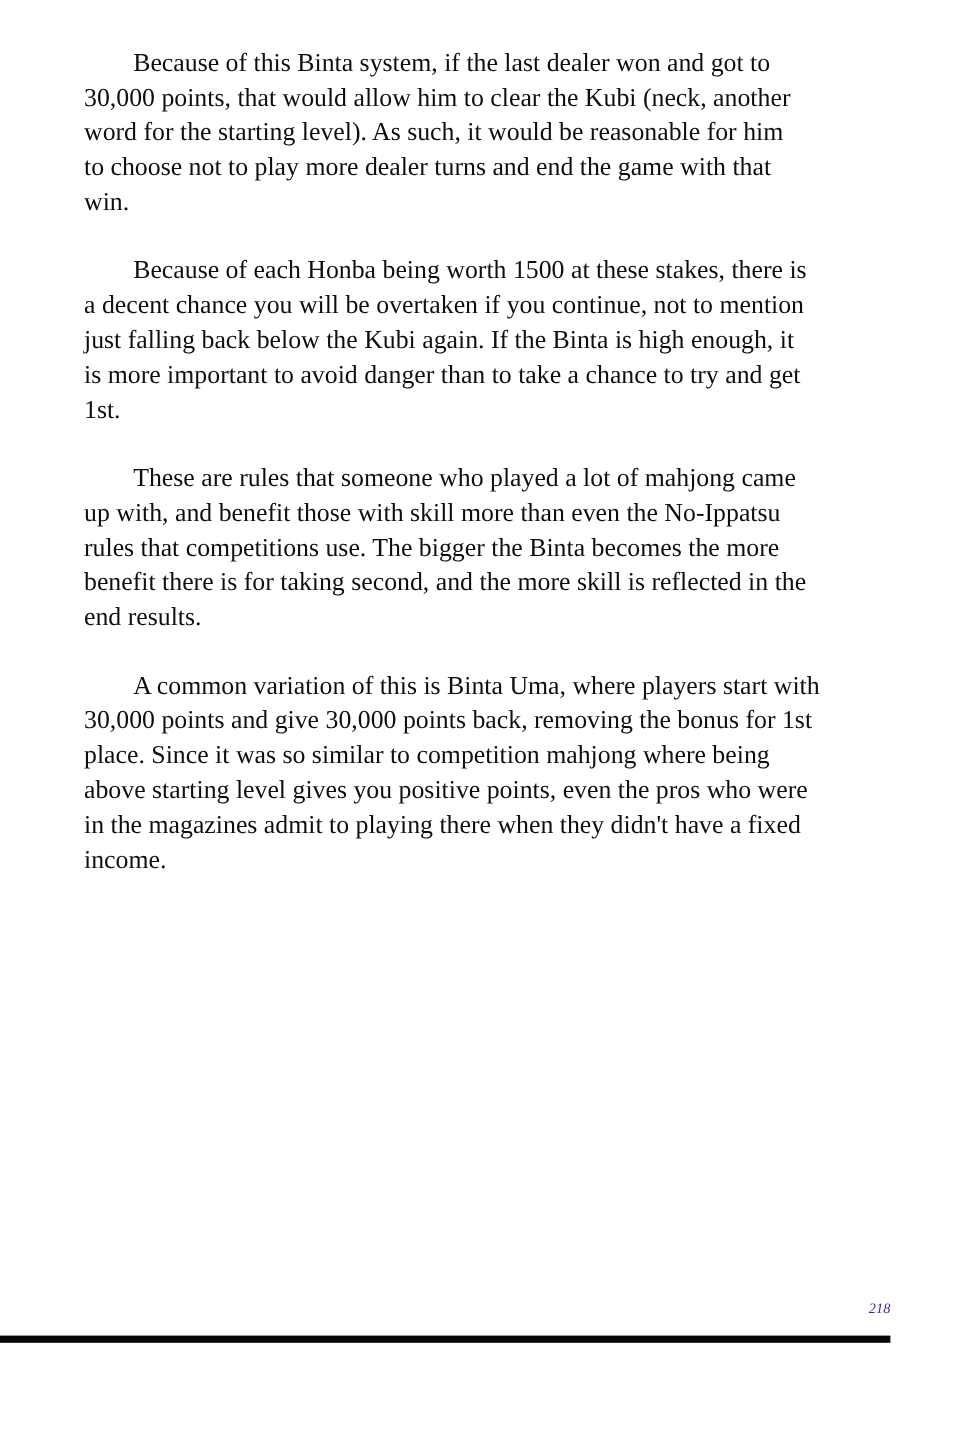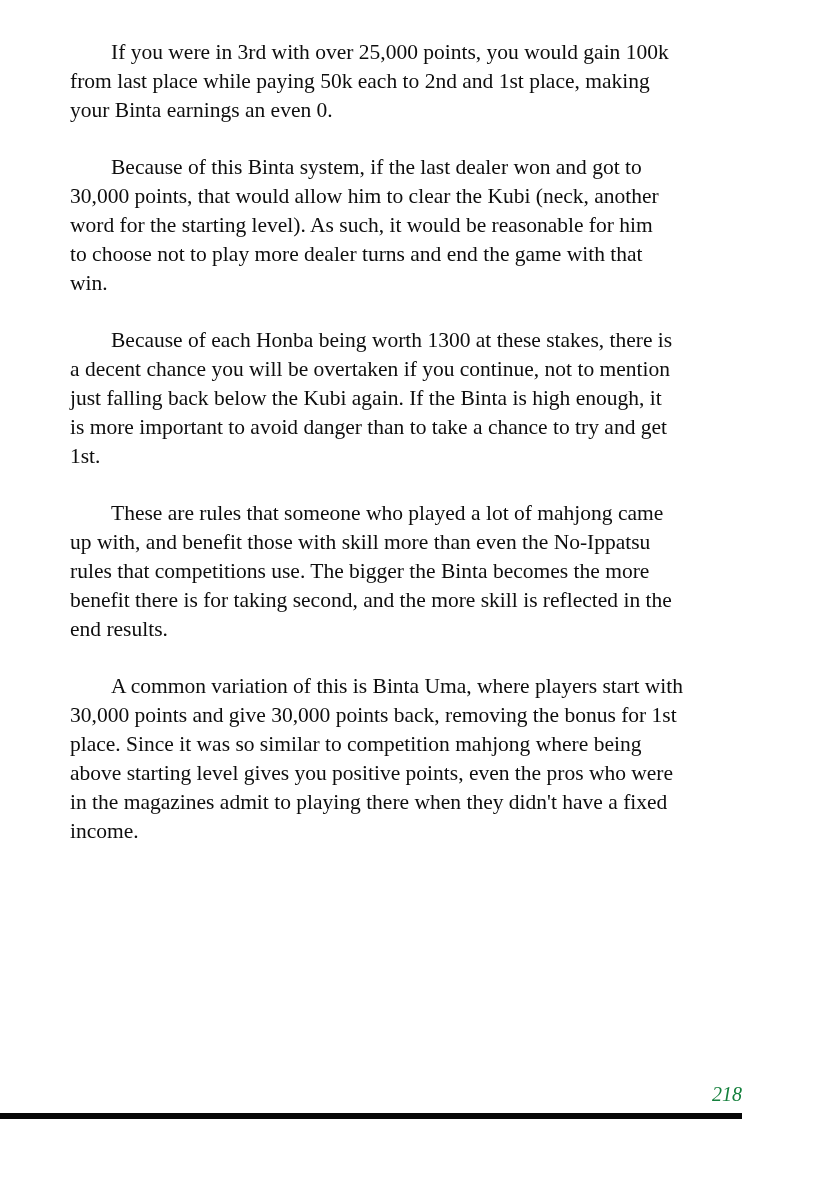--- a/index.html
+++ b/index.html
@@ -28,47 +28,44 @@
     line-height: 29px;
     color: #0e0e0e;
     text-indent: 41px;
     white-space: pre-line;
     text-align: left;
   }
   .page-number {
     position: absolute;
     top: 1083px;
     right: 75px;
-    font-size: 20px;
+    font-size: 12px;
     font-style: italic;
-    color: #15803d;
+    color: #4c1d95;
   }
   .footer-rule {
     position: absolute;
     top: 1113px;
     left: 0;
     width: 742px;
     height: 6px;
     background: #070707;
   }
 </style>
 </head>
 <body>
 
 <div class="page">
   <div class="text-block">
-    <p class="para">If you were in 3rd with over 25,000 points, you would gain 100k
-from last place while paying 50k each to 2nd and 1st place, making
-your Binta earnings an even 0.</p>
     <p class="para">Because of this Binta system, if the last dealer won and got to
 30,000 points, that would allow him to clear the Kubi (neck, another
 word for the starting level). As such, it would be reasonable for him
 to choose not to play more dealer turns and end the game with that
 win.</p>
-    <p class="para">Because of each Honba being worth 1300 at these stakes, there is
+    <p class="para">Because of each Honba being worth 1500 at these stakes, there is
 a decent chance you will be overtaken if you continue, not to mention
 just falling back below the Kubi again. If the Binta is high enough, it
 is more important to avoid danger than to take a chance to try and get
 1st.</p>
     <p class="para">These are rules that someone who played a lot of mahjong came
 up with, and benefit those with skill more than even the No-Ippatsu
 rules that competitions use. The bigger the Binta becomes the more
 benefit there is for taking second, and the more skill is reflected in the
 end results.</p>
     <p class="para">A common variation of this is Binta Uma, where players start with

